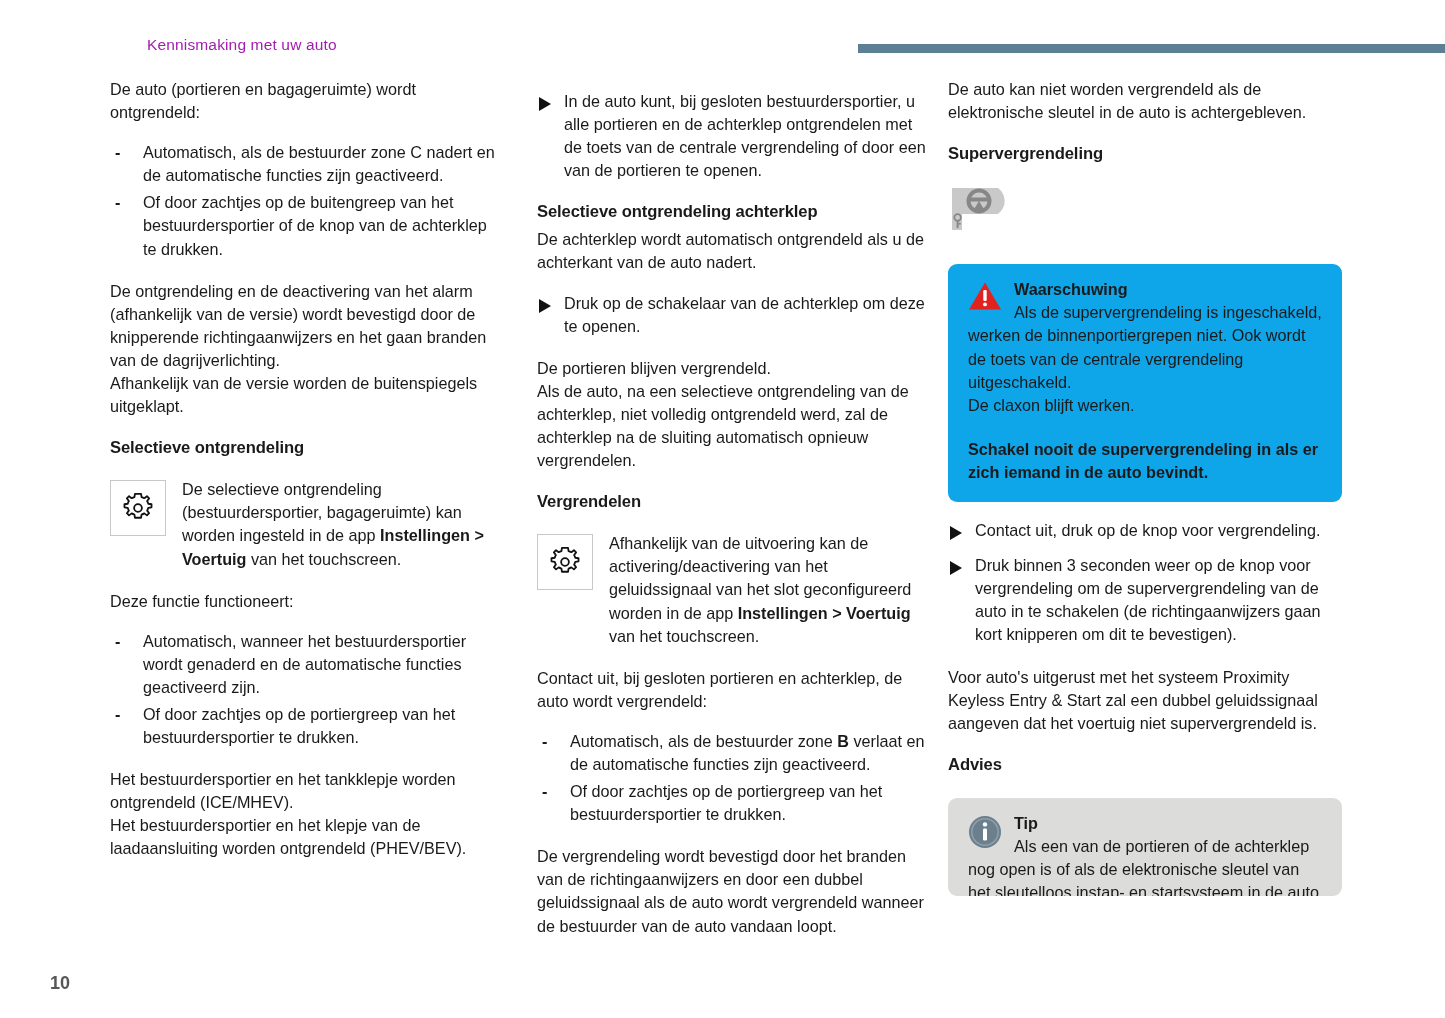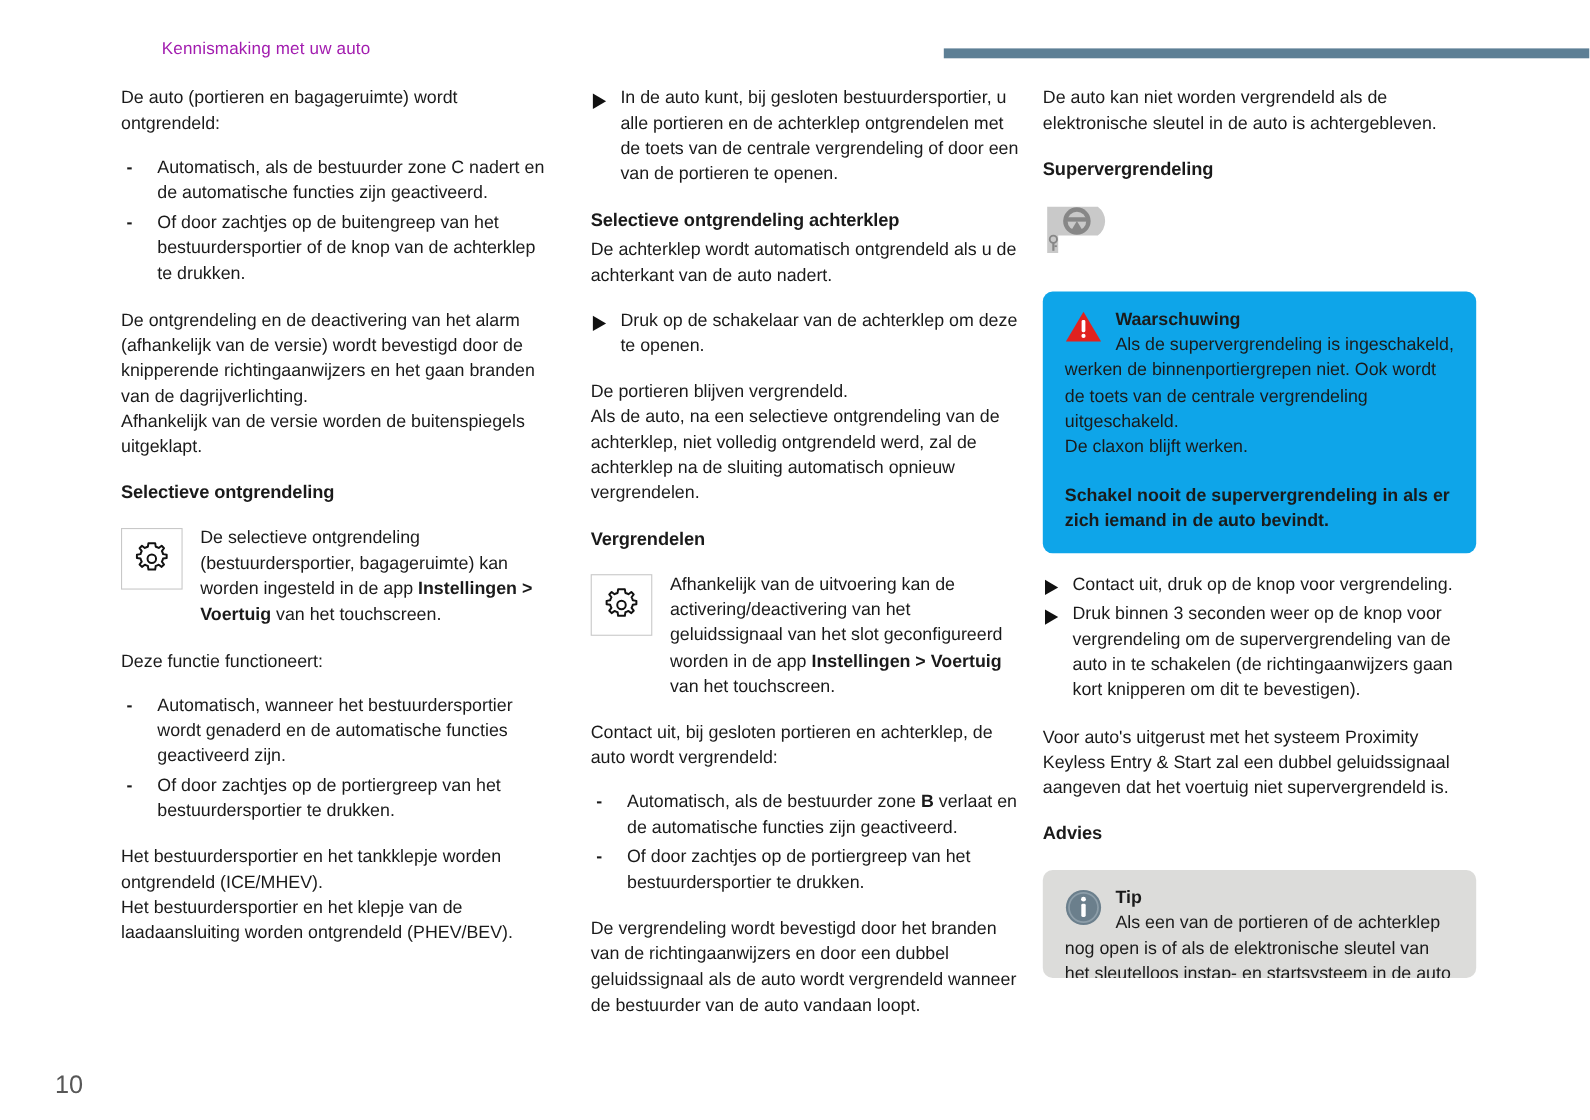--- a/index.html
+++ b/index.html
@@ -101,21 +101,21 @@
   ul.arrow-list li::before {
     content: "";
     position: absolute;
     left: 2px;
     top: 7px;
     width: 0; height: 0;
     border-left: 12px solid #111111;
     border-top: 7.5px solid transparent;
     border-bottom: 7.5px solid transparent;
   }
-  ul.arrow-list li { padding-left: 27px; }
+  ul.arrow-list li { padding-left: 27px; margin-top: 12px; }
 
   
   .icon-note {
     display: flex;
     align-items: flex-start;
     margin-top: 19px;
   }
   .gear-box {
     flex: 0 0 auto;
     width: 56px;
@@ -170,22 +170,22 @@
     overflow: hidden;
   }
 
   b, .b { font-weight: bold; }
 
   
   .page-number {
     position: absolute;
     left: 50px;
     top: 973px;
-    font-size: 23px;
-    font-weight: normal;
+    font-size: 18px;
+    font-weight: bold;
     color: #575757;
   }
 </style>
 </head>
 <body>
 
 <div class="page-header">
   <div class="header-title">Kennismaking met uw auto</div>
   <div class="header-rule"></div>
 </div>

